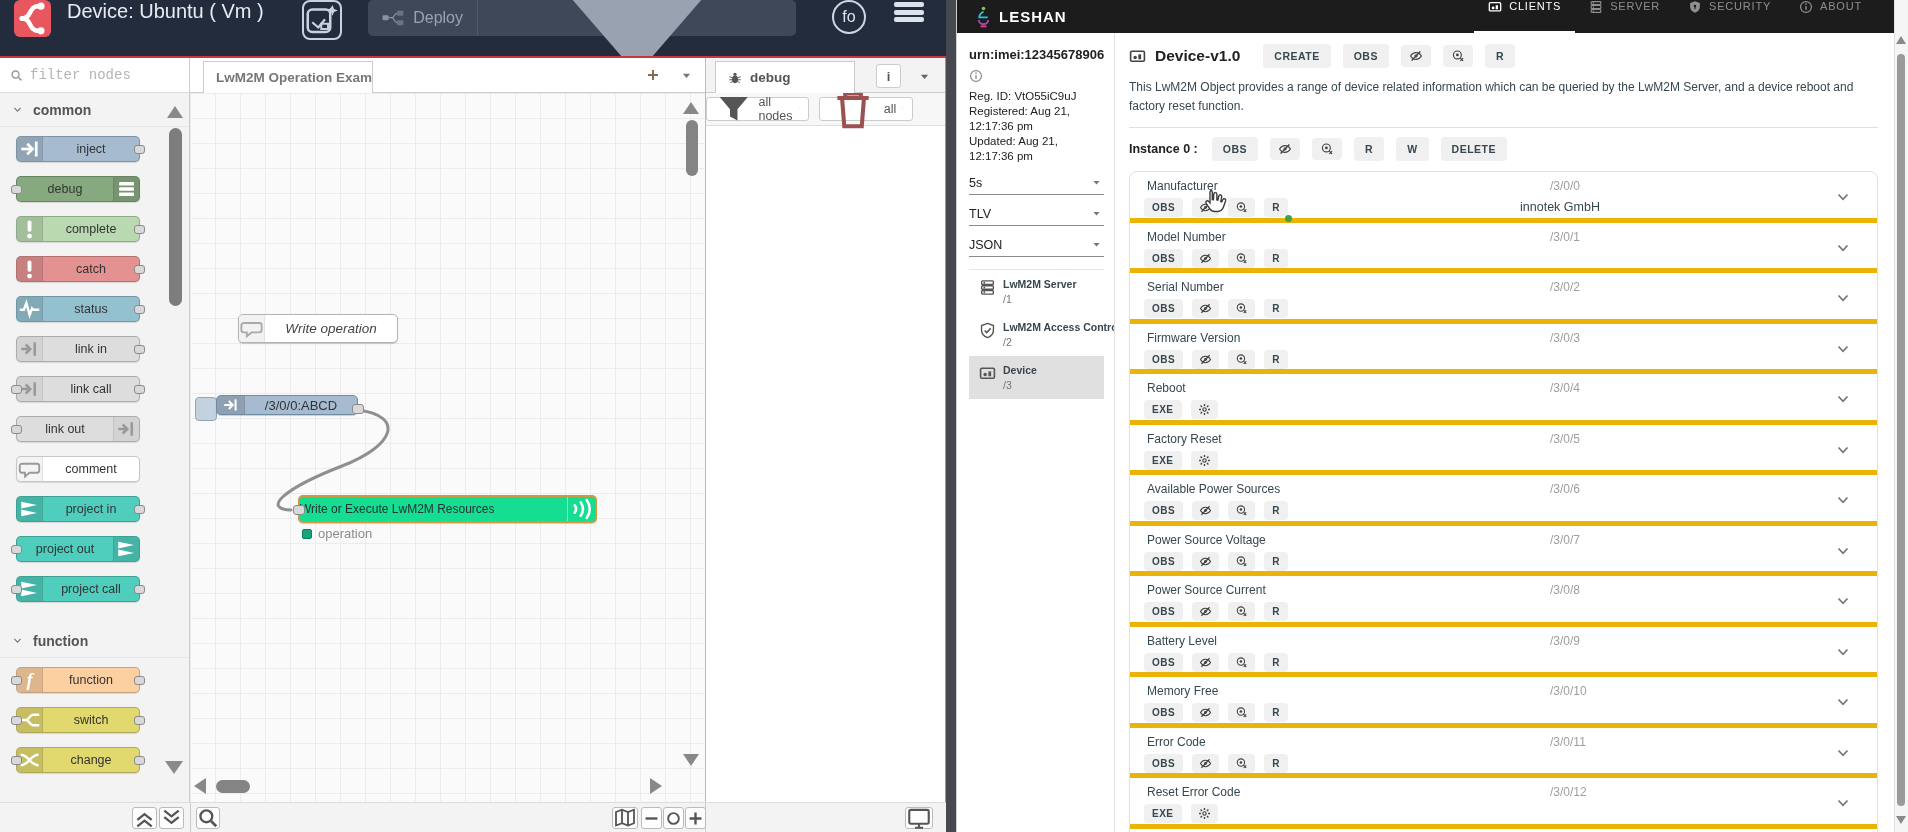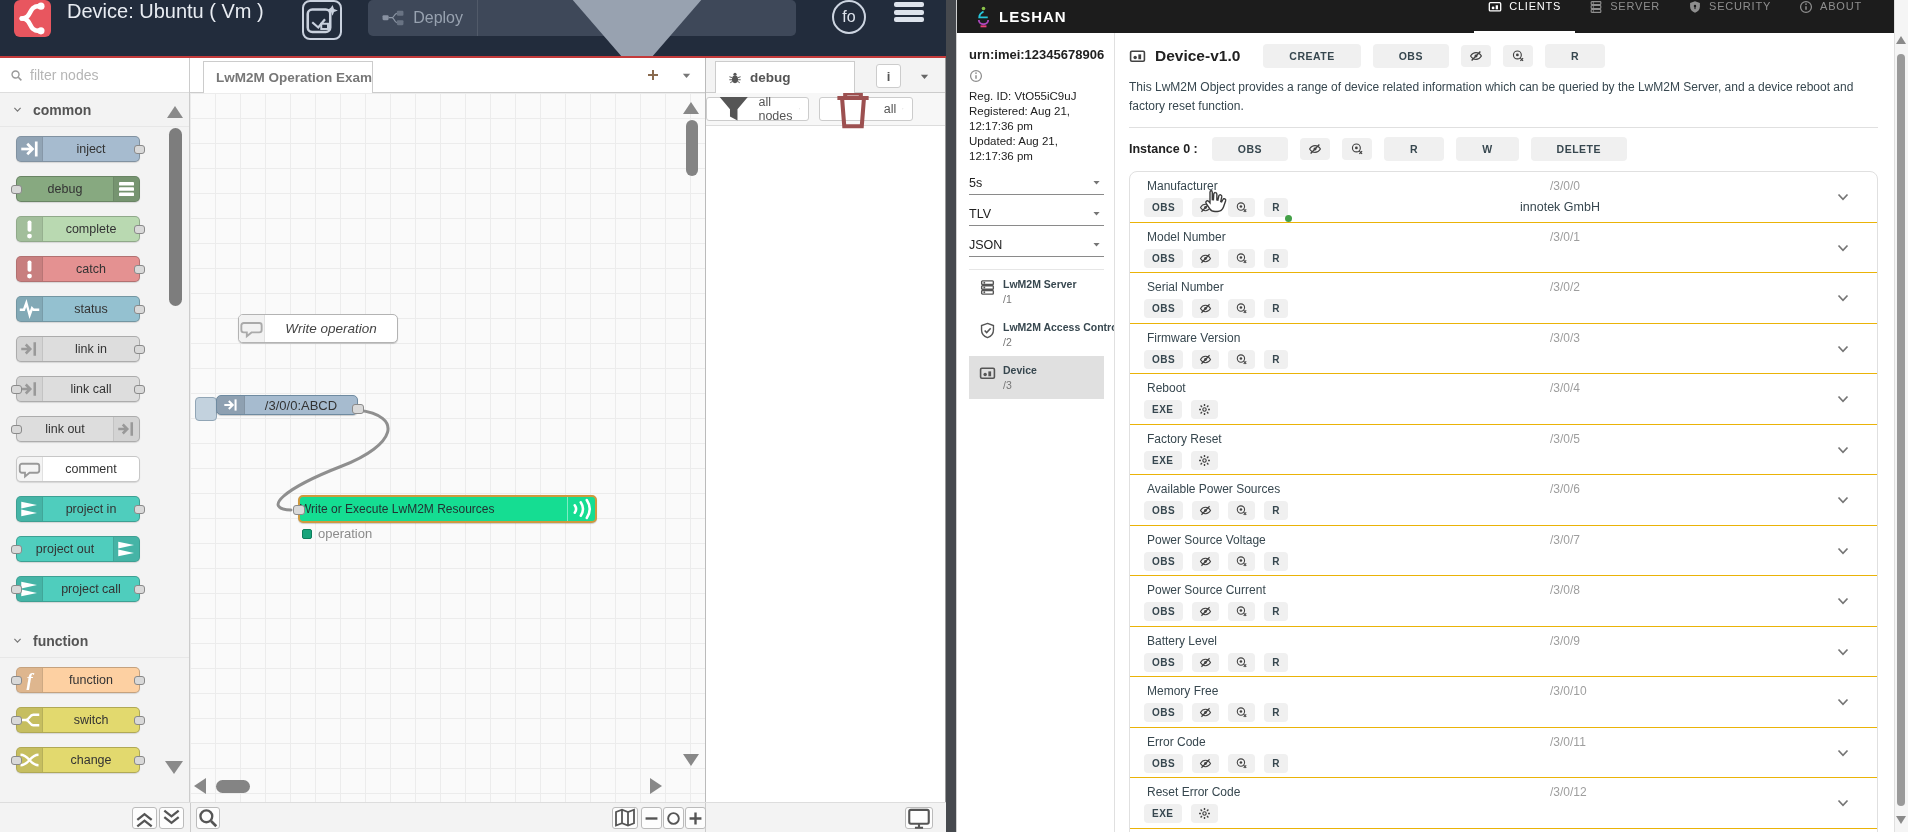--- a/index.html
+++ b/index.html
@@ -22,21 +22,21 @@
   #deploy-group .dep-caret svg{width:12px;height:12px}
   #nr-avatar{width:34px;height:34px;border-radius:50%;border:2px solid #cdd5e1;color:#dde3ec;font-size:16px;display:flex;align-items:center;justify-content:center;margin-right:28px}
   #nr-burger{color:#dde3ec;margin-right:22px;width:30px;height:24px;display:flex;flex-direction:column;justify-content:space-between;padding:2px 0}
   #nr-burger i{display:block;height:5px;border-radius:2px;background:#dde3ec}
   #nr-redline{position:absolute;left:0;top:56px;width:946px;height:2px;background:var(--accent-line,#c43a3a)}
 
   
   #palette{position:absolute;left:0;top:58px;bottom:30px;width:190px;background:#f3f3f3;border-right:1px solid #ccc;overflow:hidden}
   #palette-filter{height:35px;background:#fff;border-bottom:1px solid #ddd;display:flex;align-items:center;padding:0 10px;gap:7px}
   #palette-filter .fico{width:13px;height:13px;color:#999}
-  #palette-filter input{border:none;outline:none;font-size:14px;color:#000000;width:130px;background:transparent;font-family:Liberation Sans, sans-serif}
+  #palette-filter input{border:none;outline:none;font-size:14px;color:#000000;width:130px;background:transparent;font-family:Liberation Mono, monospace}
   #palette-filter input::placeholder{color:#b5b5b5}
   .pcat{height:34px;display:flex;align-items:center;gap:10px;padding:0 12px;border-bottom:1px solid #e7e7e7;background:#f3f3f3}
   .pcat .cchev{width:11px;height:11px;color:#777}
   .pcat .clabel{font-size:14px;font-weight:bold;color:#555}
   .pnodes{padding:9px 0 8px 16px}
   .pnode{position:relative;width:124px;height:26px;border-radius:5px;margin-bottom:14px;background:var(--node-color,#ddd);border:1px solid rgba(0,0,0,.22);box-shadow:0 1px 1px rgba(0,0,0,.12);display:flex;align-items:center}
   .pnode .nlabel{flex:1;text-align:center;font-size:12.5px;color:#333;white-space:nowrap;overflow:hidden}
   .nicon{width:26px;height:100%;display:flex;align-items:center;justify-content:center;background:rgba(0,0,0,.12)}
   .nicon svg{width:14px;height:14px}
   .ni-left{border-radius:4px 0 0 4px;border-right:1px solid rgba(0,0,0,.08)}
@@ -138,29 +138,29 @@
   .obj-item .oic{width:17px;height:17px;color:#555;flex:none;margin-top:1px}
   .obj-item .otxt .oname{font-size:10.5px;font-weight:600;color:#37474f;white-space:nowrap}
   .obj-item .otxt .opath{font-size:10.5px;color:#757575;margin-top:3px}
 
   
   #object-panel{position:absolute;left:158px;top:33px;right:14px;bottom:0;background:#fff;overflow:hidden;padding:8px 16px 0 14px}
   #ov-titlerow{display:flex;align-items:center;gap:9px;height:26px;margin-top:2px}
   #ov-titlerow .tic{width:17px;height:17px;color:#424242}
   #ov-title{font-size:15.5px;font-weight:bold;color:#212121;margin-right:14px}
   .chips{display:flex;align-items:center;gap:12px}
-  .chip{background:var(--chip-bg,#f0f0f0);border-radius:4px;color:#37474f;font-size:10.5px;font-weight:bold;letter-spacing:.5px;padding:6px 26px;display:flex;align-items:center;position:relative}
+  .chip{background:var(--chip-bg,#f0f0f0);border-radius:4px;color:#37474f;font-size:10.5px;font-weight:bold;letter-spacing:.5px;padding:6px 11px;display:flex;align-items:center;position:relative}
   .chip.icon-chip{padding:4px 8px}
   .chip .chip-ic{width:14px;height:14px;display:flex;color:#424242}
   #ov-desc{margin-top:9px;font-size:12px;line-height:19px;color:#37474f;max-width:735px}
   #ov-hr{border:none;border-top:1px solid #e0e0e0;margin:11px 0 9px}
   #ov-instrow{display:flex;align-items:center;gap:12px;height:24px}
   #ov-instlabel{font-size:12.5px;font-weight:bold;color:#212121;margin-right:2px}
   #res-card{margin-top:10px;border:1px solid #e0e0e0;border-radius:8px;background:#fff}
-  .res-row{position:relative;height:50.5px;border-bottom:1px solid #eab308}
+  .res-row{position:relative;height:50.5px;border-bottom:5px solid #eab308}
   .res-row:last-child{border-bottom:none}
   .res-name{position:absolute;left:17px;top:7px;font-size:12px;color:#37474f}
   .res-path{position:absolute;left:420px;top:7px;font-size:12px;color:#9e9e9e}
   .res-actions{position:absolute;left:14px;top:26px;display:flex;gap:9px}
   .res-actions .chip{font-size:10px;padding:4px 8px}
   .res-actions .chip.icon-chip{padding:3px 7px}
   .res-actions .chip .chip-ic{width:13px;height:13px}
   .res-value{position:absolute;left:320px;top:28px;width:220px;text-align:center;font-size:12.5px;color:#37474f}
   .res-chevron{position:absolute;right:26px;top:17px;width:16px;height:16px;color:#757575}
   .badge-dot{position:absolute;right:-4px;bottom:-5px;width:7px;height:7px;border-radius:50%;background:var(--badge-green,#43a047)}

